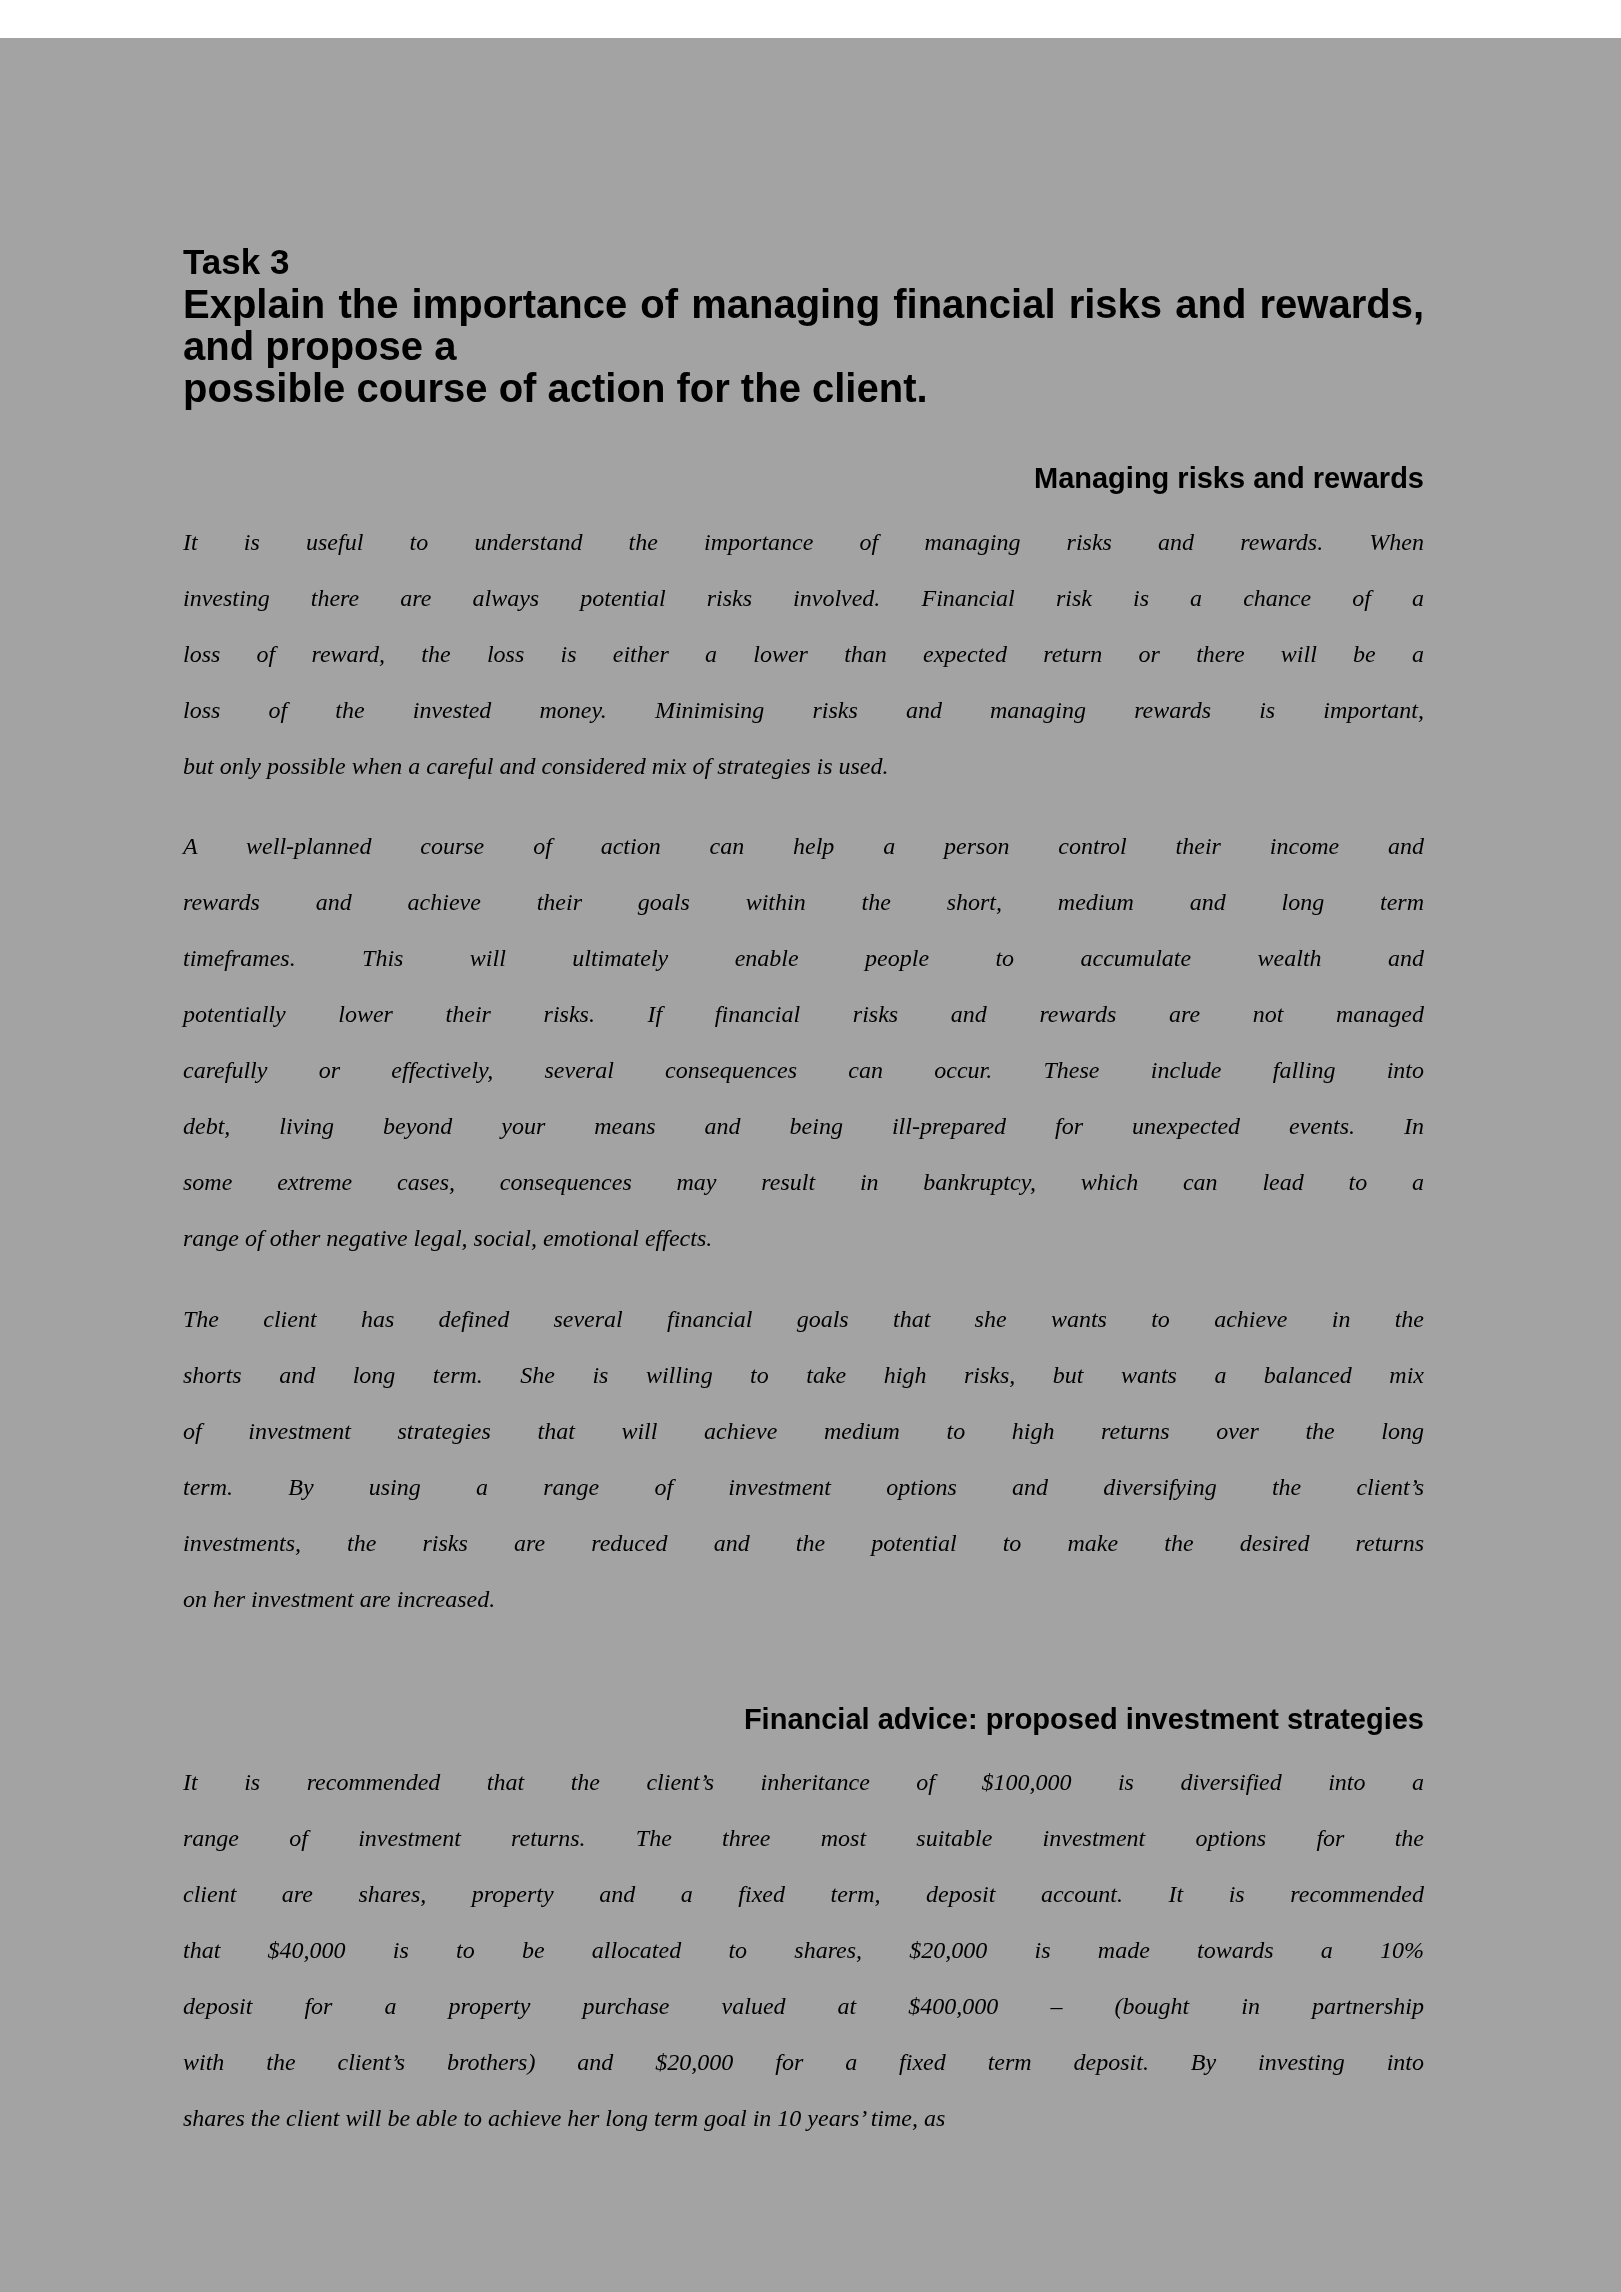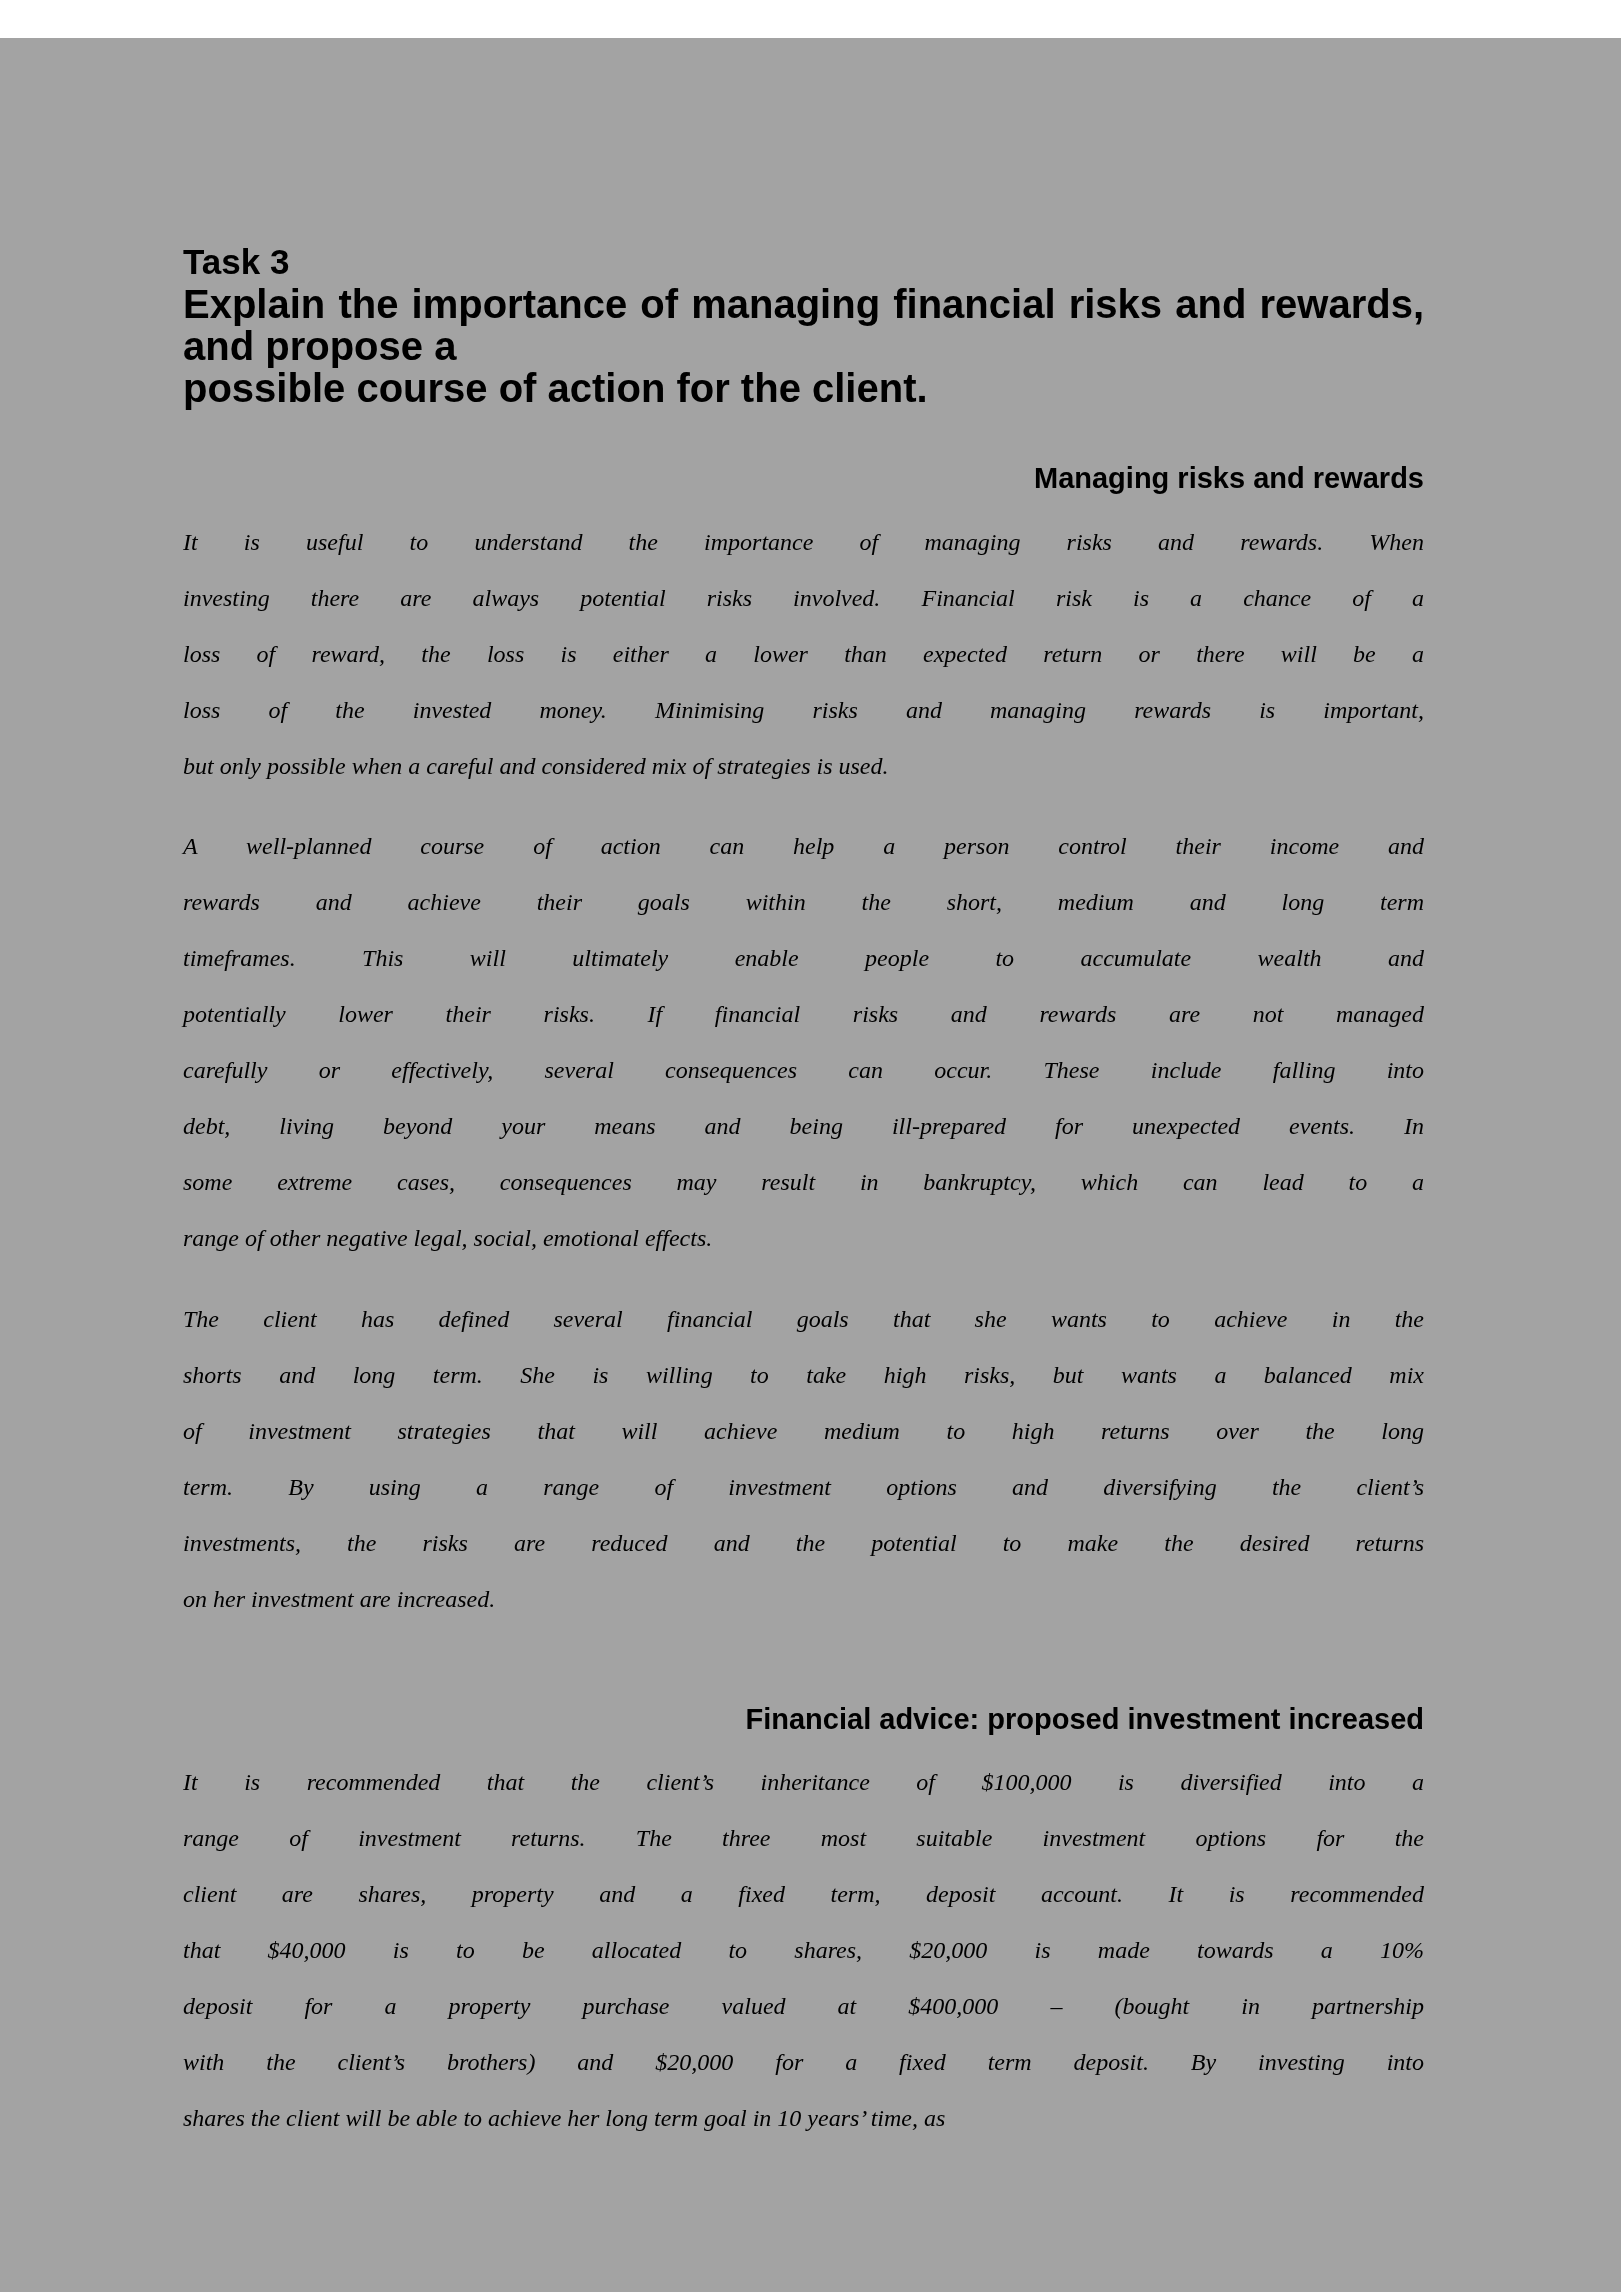--- a/index.html
+++ b/index.html
@@ -107,21 +107,21 @@
 
     <div class="para">
         <span class="line">The client has defined several financial goals that she wants to achieve in the</span>
         <span class="line">shorts and long term. She is willing to take high risks, but wants a balanced mix</span>
         <span class="line">of investment strategies that will achieve medium to high returns over the long</span>
         <span class="line">term. By using a range of investment options and diversifying the client’s</span>
         <span class="line">investments, the risks are reduced and the potential to make the desired returns</span>
         <span class="line last">on her investment are increased.</span>
       </div>
 
-    <h2 class="section-heading gap-before">Financial advice: proposed investment increased</h2>
+    <h2 class="section-heading gap-before">Financial advice: proposed investment strategies</h2>
 
     <div class="para">
         <span class="line">It is recommended that the client’s inheritance of $100,000 is diversified into a</span>
         <span class="line">range of investment returns. The three most suitable investment options for the</span>
         <span class="line">client are shares, property and a fixed term, deposit account. It is recommended</span>
         <span class="line">that $40,000 is to be allocated to shares, $20,000 is made towards a 10%</span>
         <span class="line">deposit for a property purchase valued at $400,000 – (bought in partnership</span>
         <span class="line">with the client’s brothers) and $20,000 for a fixed term deposit. By investing into</span>
         <span class="line last">shares the client will be able to achieve her long term goal in 10 years’ time, as</span>
       </div>

